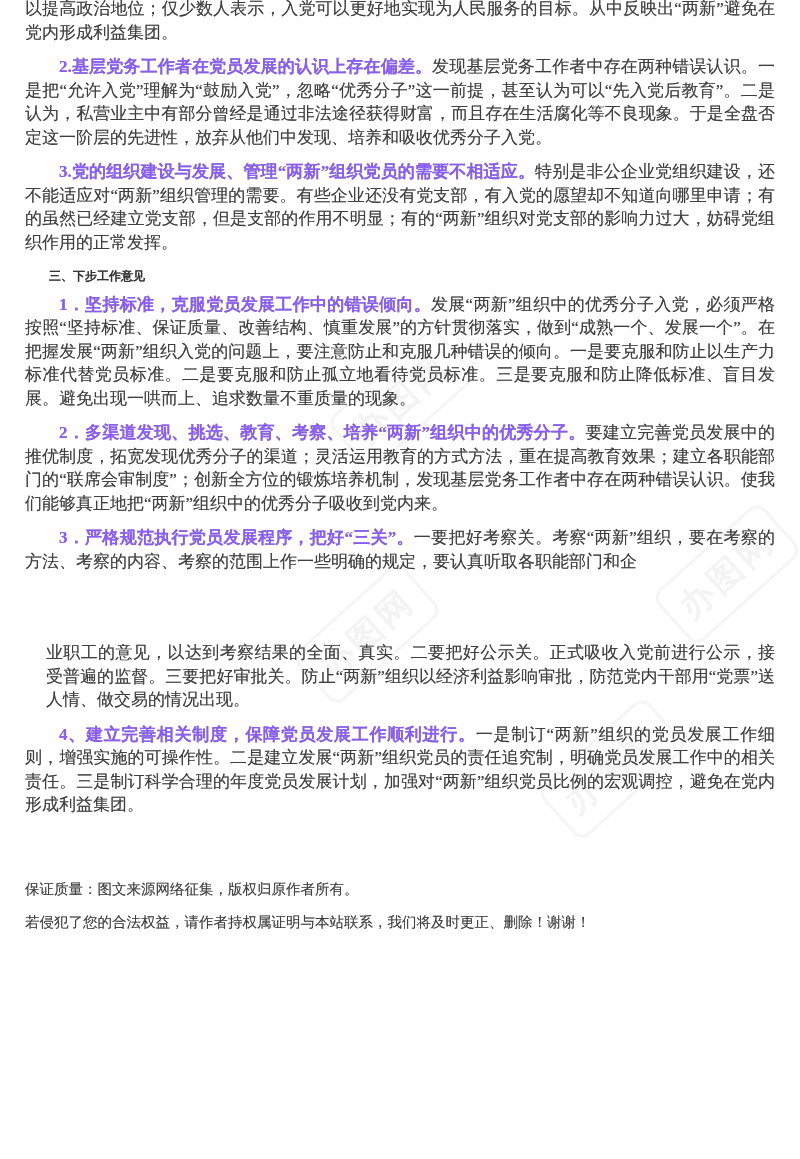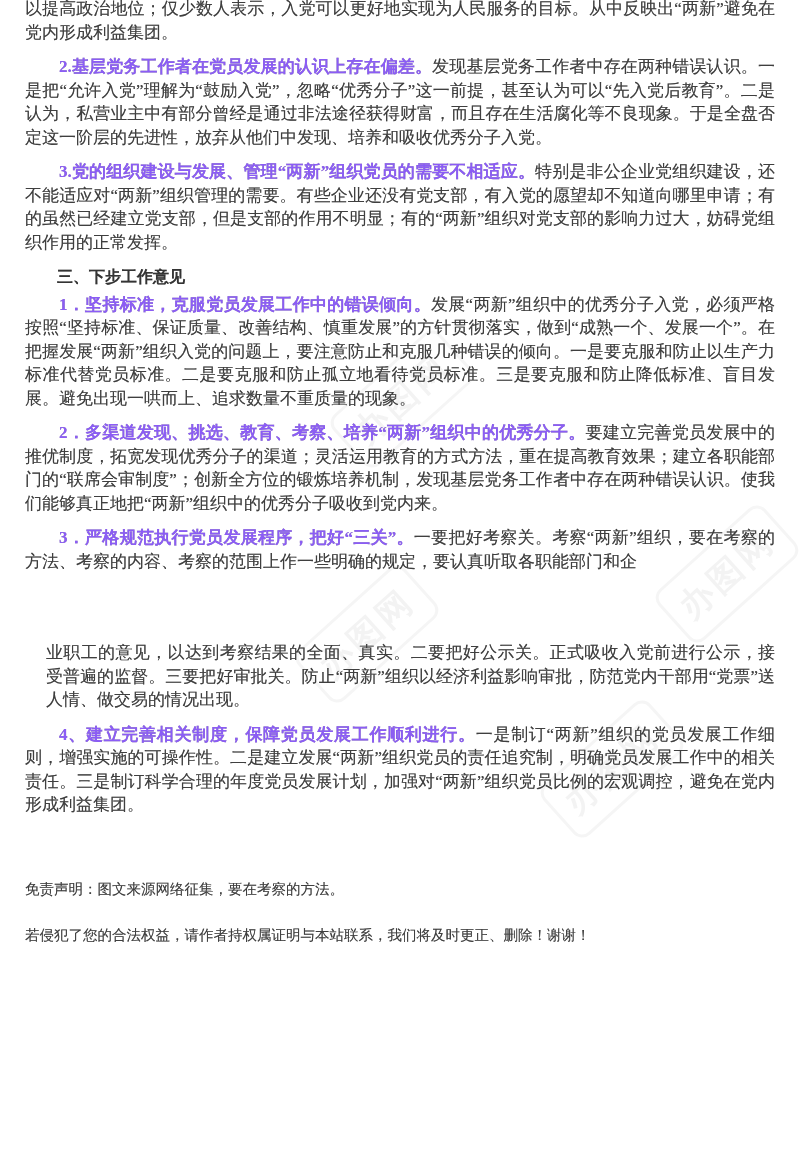--- a/index.html
+++ b/index.html
@@ -32,39 +32,39 @@
     margin-top: -3px;
   }
   .para.indent { text-indent: 2em; }
   .para.no-indent { text-indent: 0; }
   .para.page-gap { margin-top: 68px; margin-left: 21px; }
   .para .lead {
     font-weight: bold;
     color: #8b5cf6;
   }
   .section-heading {
-    font-size: 16px;
+    font-size: 12px;
     line-height: 23.5px;
     font-weight: bold;
     color: #343434;
     margin: 11px 0 0 0;
     padding-left: 2em;
     text-shadow: 0 0 0.5px rgba(60,60,60,0.55);
   }
   .section-heading + .para { margin-top: 4px; }
   .disclaimer {
     margin-top: 60px;
     font-size: 14.5px;
     line-height: 24px;
   }
   .disclaimer .disc-line {
     margin: 0;
     text-shadow: 0 0 0.5px rgba(70,70,70,0.5);
   }
-  .disclaimer .disc-line + .disc-line { margin-top: 22px; }
+  .disclaimer .disc-line + .disc-line { margin-top: 9px; }
   .wm {
     position: absolute;
     z-index: 1;
     transform: rotate(-42deg);
     opacity: 0.055;
     color: #333333;
     border: 3px solid #555555;
     border-radius: 12px;
     padding: 8px 12px;
     font-size: 34px;
@@ -90,18 +90,18 @@
       <p class="para no-indent first"><span>以提高政治地位；仅少数人表示，入党可以更好地实现为人民服务的目标。从中反映出“两新”避免在党内形成利益集团。</span></p>
       <p class="para indent"><span class="lead">2.基层党务工作者在党员发展的认识上存在偏差。</span><span>发现基层党务工作者中存在两种错误认识。一是把“允许入党”理解为“鼓励入党”，忽略“优秀分子”这一前提，甚至认为可以“先入党后教育”。二是认为，私营业主中有部分曾经是通过非法途径获得财富，而且存在生活腐化等不良现象。于是全盘否定这一阶层的先进性，放弃从他们中发现、培养和吸收优秀分子入党。</span></p>
       <p class="para indent"><span class="lead">3.党的组织建设与发展、管理“两新”组织党员的需要不相适应。</span><span>特别是非公企业党组织建设，还不能适应对“两新”组织管理的需要。有些企业还没有党支部，有入党的愿望却不知道向哪里申请；有的虽然已经建立党支部，但是支部的作用不明显；有的“两新”组织对党支部的影响力过大，妨碍党组织作用的正常发挥。</span></p>
       <div class="section-heading">三、下步工作意见</div>
       <p class="para indent"><span class="lead">1．坚持标准，克服党员发展工作中的错误倾向。</span><span>发展“两新”组织中的优秀分子入党，必须严格按照“坚持标准、保证质量、改善结构、慎重发展”的方针贯彻落实，做到“成熟一个、发展一个”。在把握发展“两新”组织入党的问题上，要注意防止和克服几种错误的倾向。一是要克服和防止以生产力标准代替党员标准。二是要克服和防止孤立地看待党员标准。三是要克服和防止降低标准、盲目发展。避免出现一哄而上、追求数量不重质量的现象。</span></p>
       <p class="para indent"><span class="lead">2．多渠道发现、挑选、教育、考察、培养“两新”组织中的优秀分子。</span><span>要建立完善党员发展中的推优制度，拓宽发现优秀分子的渠道；灵活运用教育的方式方法，重在提高教育效果；建立各职能部门的“联席会审制度”；创新全方位的锻炼培养机制，发现基层党务工作者中存在两种错误认识。使我们能够真正地把“两新”组织中的优秀分子吸收到党内来。</span></p>
       <p class="para indent"><span class="lead">3．严格规范执行党员发展程序，把好“三关”。</span><span>一要把好考察关。考察“两新”组织，要在考察的方法、考察的内容、考察的范围上作一些明确的规定，要认真听取各职能部门和企</span></p>
       <p class="para no-indent page-gap"><span>业职工的意见，以达到考察结果的全面、真实。二要把好公示关。正式吸收入党前进行公示，接受普遍的监督。三要把好审批关。防止“两新”组织以经济利益影响审批，防范党内干部用“党票”送人情、做交易的情况出现。</span></p>
       <p class="para indent"><span class="lead">4、建立完善相关制度，保障党员发展工作顺利进行。</span><span>一是制订“两新”组织的党员发展工作细则，增强实施的可操作性。二是建立发展“两新”组织党员的责任追究制，明确党员发展工作中的相关责任。三是制订科学合理的年度党员发展计划，加强对“两新”组织党员比例的宏观调控，避免在党内形成利益集团。</span></p>
       <div class="disclaimer">
-        <p class="disc-line">免责声明：图文来源网络征集，要在考察的方法。</p>
+        <p class="disc-line">保证质量：图文来源网络征集，版权归原作者所有。</p>
         <p class="disc-line">若侵犯了您的合法权益，请作者持权属证明与本站联系，我们将及时更正、删除！谢谢！</p>
       </div>
     </div>
 
 </div>
 
 </body></html>

